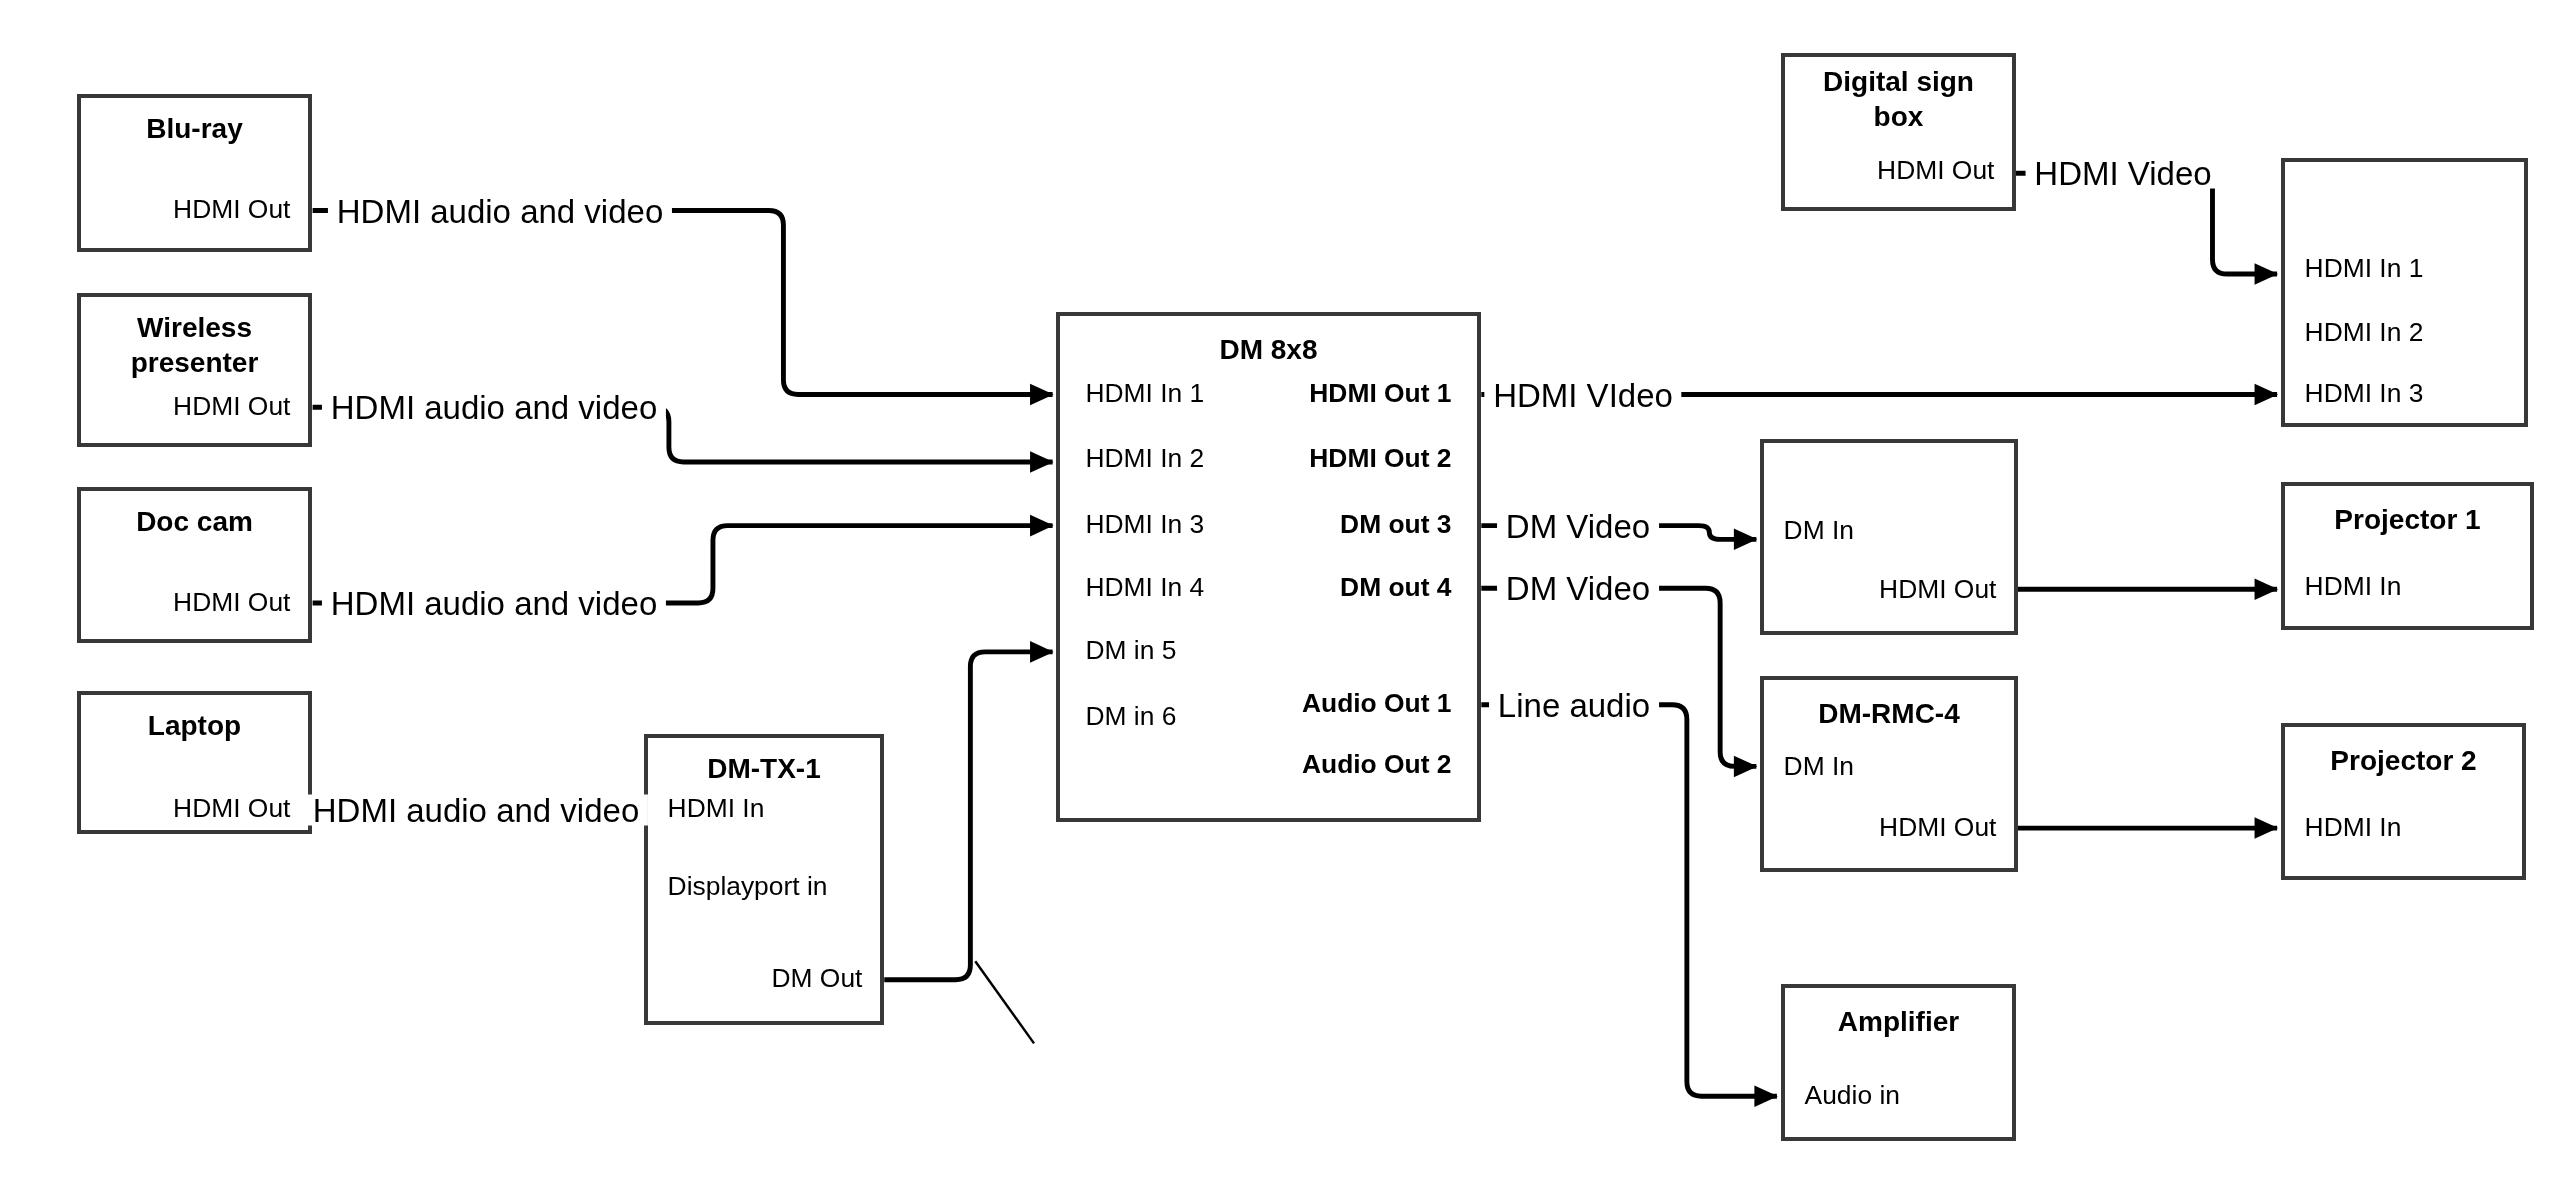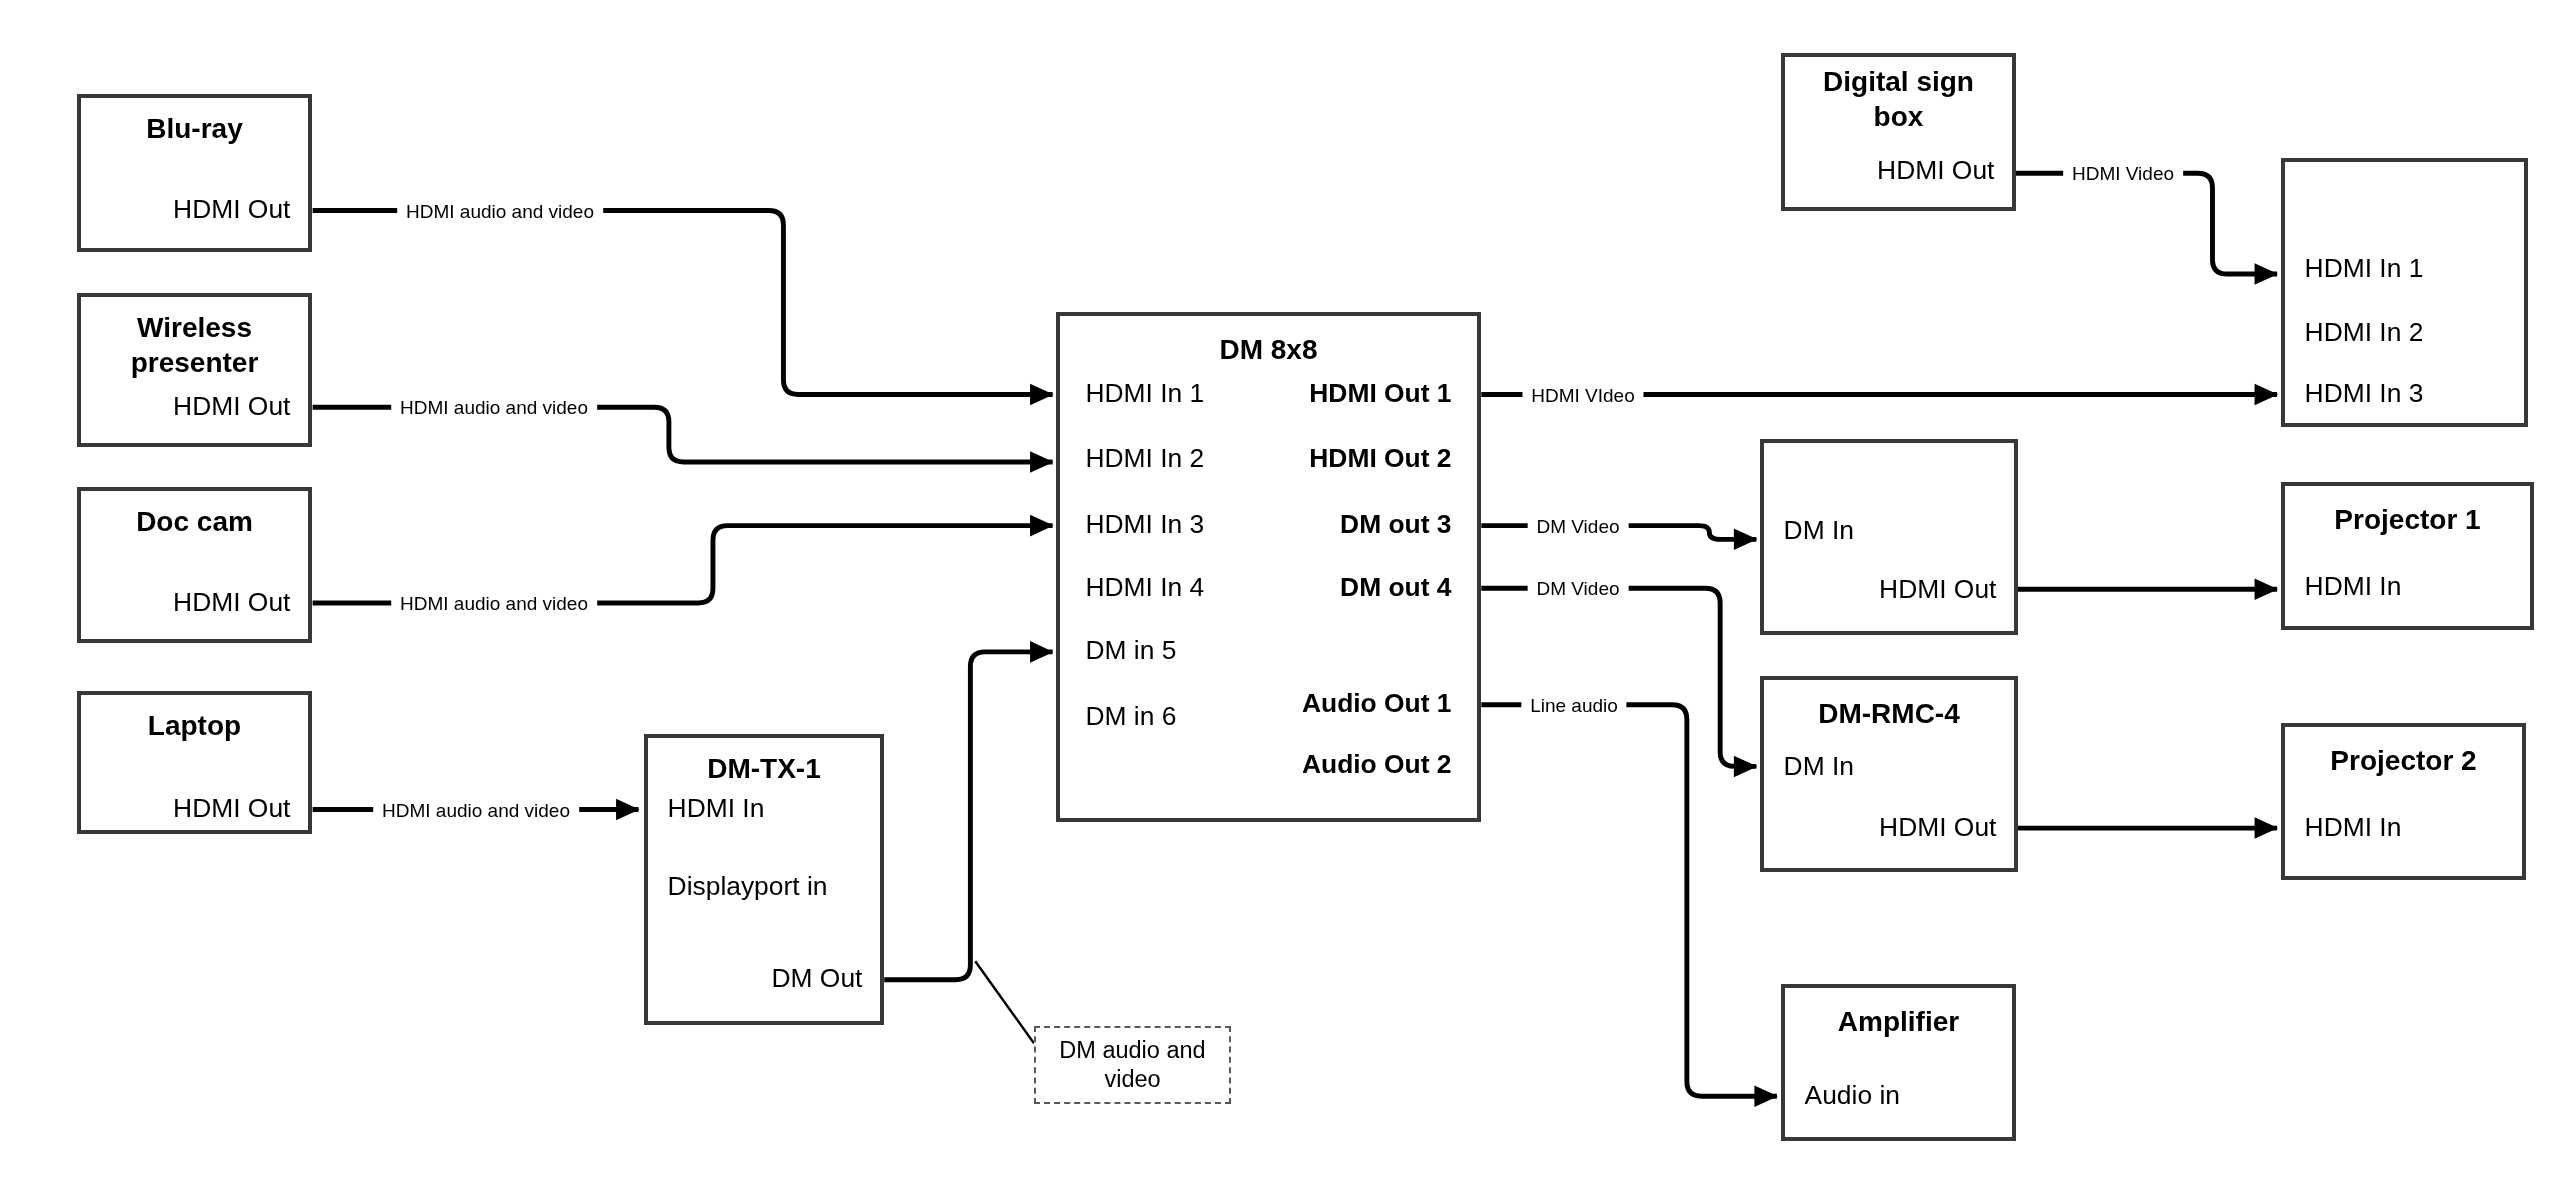--- a/index.html
+++ b/index.html
@@ -41,21 +41,21 @@
     white-space:nowrap;
   }
   .port.pl{left:19.6px;}
   .port.pr{right:17.6px;text-align:right;}
   .port.pl-big{left:25.5px;}
   .port.pr-big{right:25.5px;text-align:right;font-weight:bold;}
   .edge-label{
     position:absolute;
     transform:translate(-50%,-50%);
     background:#ffffff;
-    font-size:19px;
+    font-size:33px;
     line-height:31px;
     padding:0 8.8px;
     white-space:nowrap;
   }
   .callout{
     position:absolute;
     border:2.4px dashed #595959;
     background:#ffffff;
     display:flex;
     align-items:center;
@@ -176,18 +176,15 @@
   <span class="edge-label" style="left:500px;top:211px">HDMI audio and video</span>
   <span class="edge-label" style="left:494px;top:407px">HDMI audio and video</span>
   <span class="edge-label" style="left:494px;top:603px">HDMI audio and video</span>
   <span class="edge-label" style="left:476px;top:810px">HDMI audio and video</span>
   <span class="edge-label" style="left:1583px;top:395px">HDMI VIdeo</span>
   <span class="edge-label" style="left:1578px;top:526px">DM Video</span>
   <span class="edge-label" style="left:1578px;top:588px">DM Video</span>
   <span class="edge-label" style="left:1574px;top:705px">Line audio</span>
   <span class="edge-label" style="left:2123px;top:173px">HDMI Video</span>
 
-  <div class="callout" style="left:1034px;top:1026px;width:197px;height:78px">
-    <span>DM audio and video</span>
-  </div>
 
 </div>
 
 
 </body></html>

